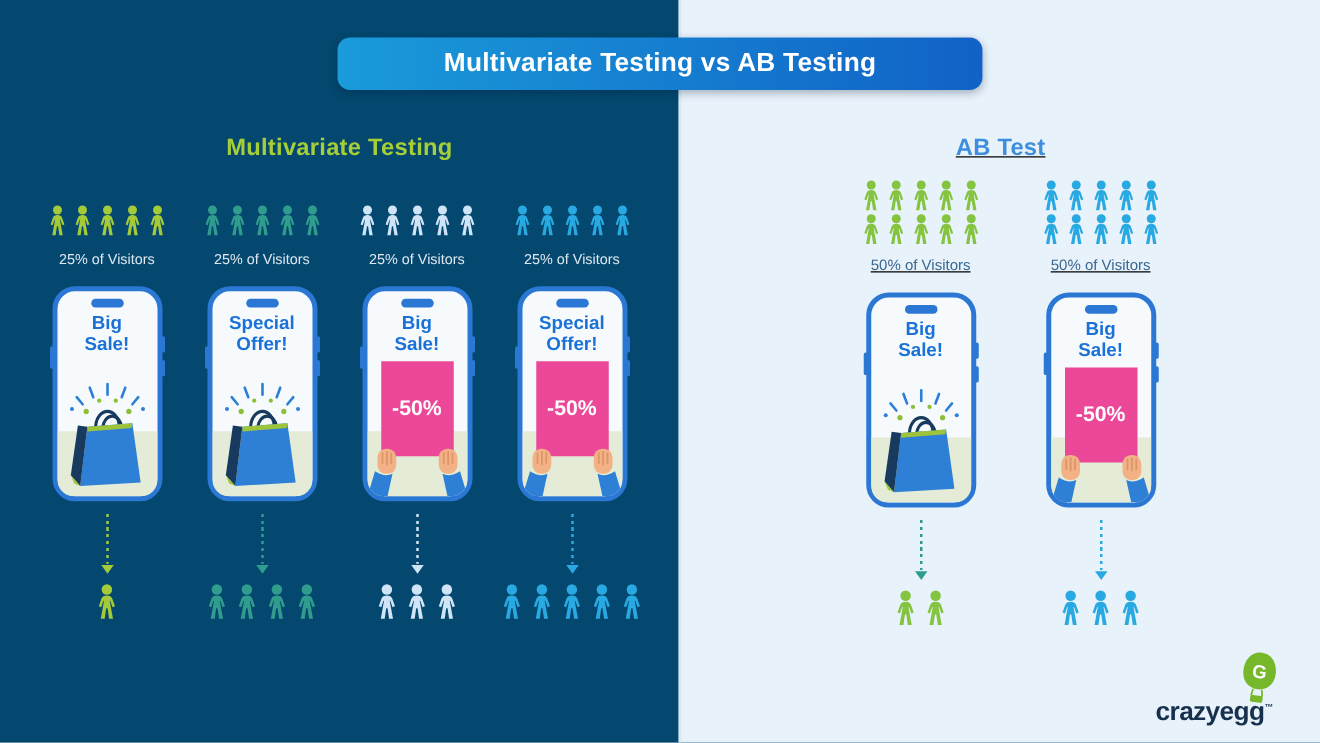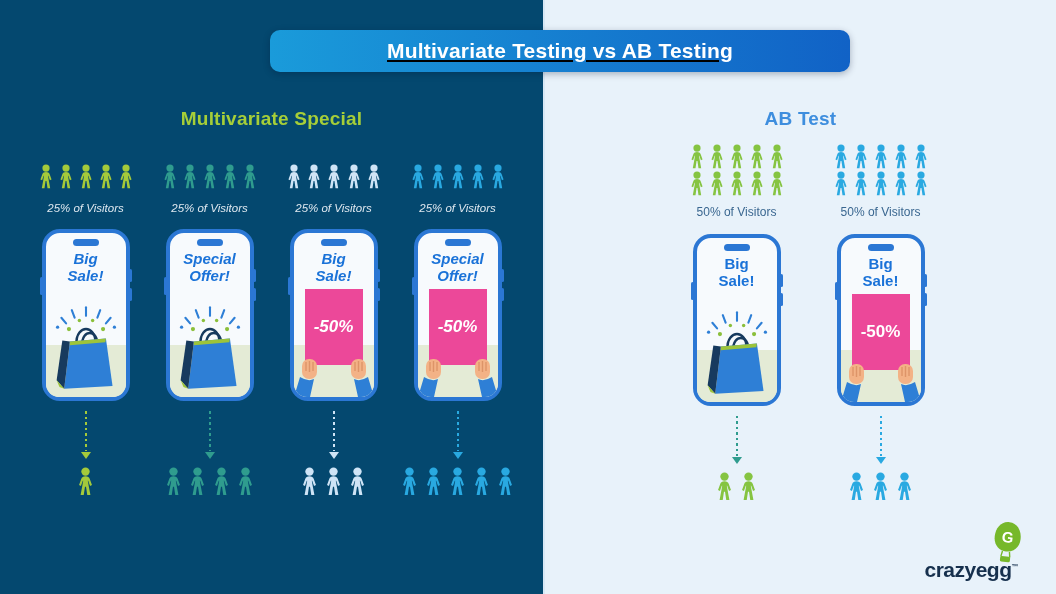--- a/index.html
+++ b/index.html
@@ -3,21 +3,21 @@
 <meta charset="utf-8">
 <style>
   html,body{margin:0;padding:0;}
   body{font-family:"Liberation Sans",sans-serif;}
   .stage{position:relative;width:1056px;height:594px;overflow:hidden;display:flex;}
   .panel{height:100%;box-sizing:border-box;}
   .panel.left{width:543px;background:#04486f;}
   .panel.right{width:513px;background:#e8f2fa;border-left:2px solid #d8e8f5;}
   .section-heading{margin-top:108px;text-align:center;font-size:19px;font-weight:bold;letter-spacing:.2px;}
   .columns{display:flex;justify-content:center;}
-  .panel.left .columns{gap:24px;margin-top:34px;font-style:italic;}
+  .panel.left .columns{gap:24px;margin-top:34px;}
   .panel.right .columns{gap:44px;margin-top:14px;padding-left:16px;}
   .test-column{width:100px;display:flex;flex-direction:column;align-items:center;}
   .visitor-row{display:flex;gap:2px;justify-content:center;}
   .visitor-row.wrap{flex-wrap:wrap;width:100px;row-gap:2px;}
   .person{width:18px;height:25px;fill:var(--c);display:block;}
   .result-row{display:flex;gap:3px;justify-content:center;margin-top:8px;height:30px;}
   .result-row .person{width:21px;height:29px;}
   .visitor-label{margin-top:13px;font-size:11.5px;}
   .panel.left .visitor-label{color:#dfe8f0;}
   .panel.right .visitor-label{color:#3a6790;font-size:12px;margin-top:9px;}
@@ -39,24 +39,24 @@
         background:#ec4899;display:flex;align-items:center;justify-content:center;
         color:#fff;font-size:17px;font-weight:bold;}
   .hands-art{position:absolute;z-index:2;left:0;bottom:0;width:80px;height:50px;}
   
   .flow{display:flex;flex-direction:column;align-items:center;margin-top:10px;}
   .flow .dots{width:2px;height:40px;
         background:repeating-linear-gradient(to bottom,var(--ac) 0 2.5px,transparent 2.5px 5.5px);}
   .flow .head{width:0;height:0;border-left:5px solid transparent;border-right:5px solid transparent;
         border-top:7px solid var(--ac);margin-top:1px;}
   
-  .banner{position:absolute;left:270px;top:30px;width:580px;height:42px;border-radius:10px;
+  .banner{position:absolute;left:270px;top:30px;width:516px;height:42px;border-radius:10px;
           background:linear-gradient(90deg,var(--g1,#1a9bda),var(--g2,#1162c6));
           display:flex;align-items:center;justify-content:center;
-          box-shadow:0 2px 7px rgba(0,20,50,.3);text-decoration:underline;}
+          box-shadow:0 2px 7px rgba(0,20,50,.3);}
   .banner span{color:#fff;font-size:21px;font-weight:bold;letter-spacing:.2px;}
   
   .logo{position:absolute;right:38px;bottom:12px;}
   .logo-text{font-size:21px;font-weight:bold;letter-spacing:-.5px;color:#16304d;}
   .logo-text sup{font-size:7px;color:#16304d;}
   .egg-icon{position:absolute;right:-4px;top:-37px;width:30px;height:44px;}
 </style>
 </head>
 <body>
 
@@ -104,21 +104,21 @@
           <path d="M64.5 14v11"></path>
           <path d="M68 15v9"></path>
       </g>
     </symbol>
   </defs>
 </svg>
 
 <div class="stage">
 
   <div class="panel left" style="background: rgb(4, 72, 111);">
-    <div class="section-heading" style="color: rgb(166, 206, 56);">Multivariate Special</div>
+    <div class="section-heading" style="color: rgb(166, 206, 56);">Multivariate Testing</div>
     <div class="columns">
 
       <div class="test-column" style="--c: #a4ca3a; --ac: #a4ca3a;">
         <div class="visitor-row">
           <svg class="person" viewBox="0 0 24 33">
               <use href="#person-shape"></use>
             </svg>
         <svg class="person" viewBox="0 0 24 33">
               <use href="#person-shape"></use>
             </svg>
@@ -319,21 +319,21 @@
             </svg>
             <svg class="person" viewBox="0 0 24 33">
               <use href="#person-shape"></use>
             </svg>
           </div>
       </div>
 
     </div>
   </div>
 
-  <div class="panel right" style="background: rgb(232, 242, 250);">
+  <div class="panel right" style="background: rgb(232, 242, 250); text-decoration: underline;">
     <div class="section-heading" style="color: rgb(62, 142, 222);">AB Test</div>
     <div class="columns">
 
       <div class="test-column" style="--c: #85c441; --ac: #2f9c8e;">
         <div class="visitor-row wrap">
           <svg class="person" viewBox="0 0 24 33">
               <use href="#person-shape"></use>
             </svg>
         <svg class="person" viewBox="0 0 24 33">
               <use href="#person-shape"></use>

